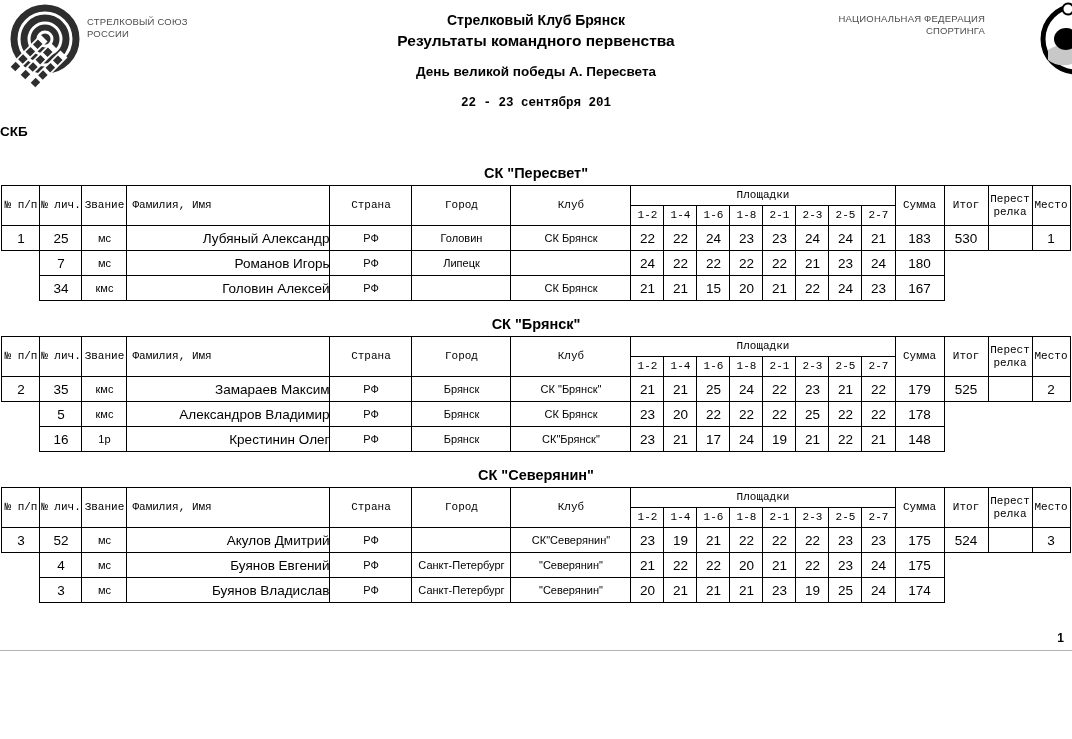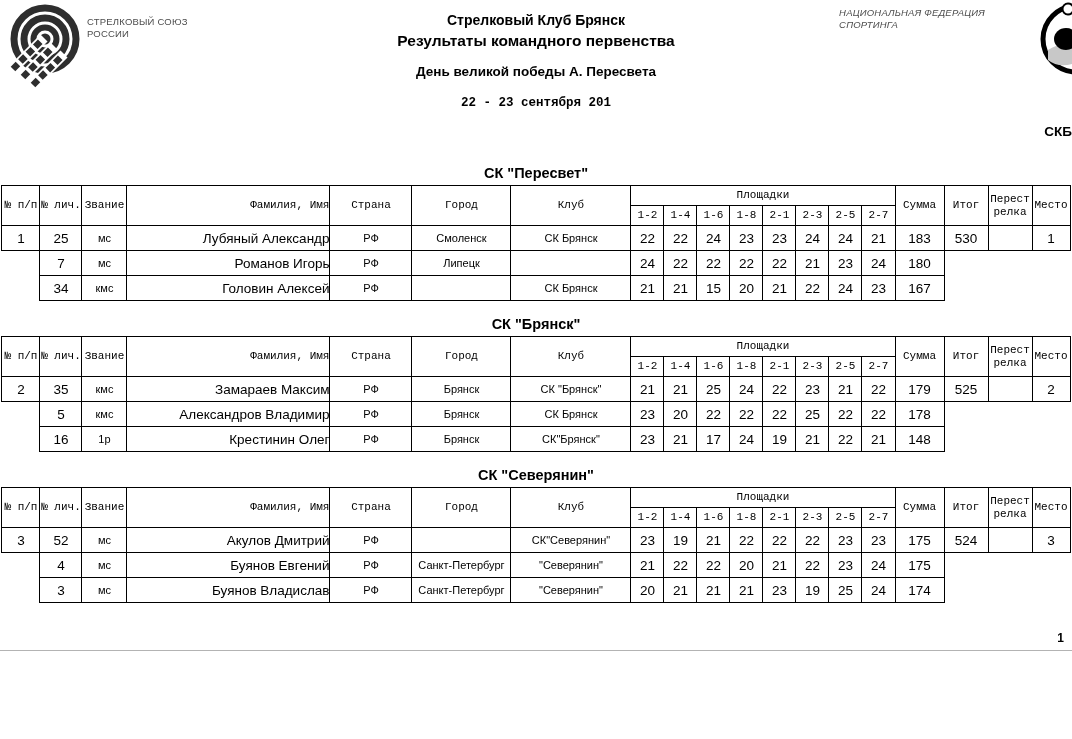--- a/index.html
+++ b/index.html
@@ -14,52 +14,52 @@
     overflow: hidden;
     border-bottom: 1px solid #b3b3b3;
   }
   
   .logo-left { position: absolute; left: 6px; top: 4px; width: 78px; height: 84px; }
   .org-left {
     position: absolute; left: 87px; top: 16px;
     font-size: 9.5px; line-height: 1.25; color: #4d4d4d; letter-spacing: .2px;
   }
   .org-right {
-    position: absolute; right: 87px; top: 7px; text-align: left;
-    font-size: 9.5px; line-height: 1.25; color: #4d4d4d; letter-spacing: .2px; font-style: italic;
+    position: absolute; right: 87px; top: 13px; text-align: right;
+    font-size: 9.5px; line-height: 1.25; color: #4d4d4d; letter-spacing: .2px;
   }
   .logo-right { position: absolute; right: 0; top: 2px; width: 34px; height: 78px; }
 
   .doc-title    { text-align: center; margin-top: 12px; font-size: 14px;   font-weight: bold; }
   .doc-subtitle { text-align: center; margin-top: 4px; font-size: 15.5px; font-weight: bold; }
   .doc-category { text-align: center; margin-top: 15px; font-size: 13px; }
   .doc-event    { text-align: center; margin-top: 14px; font-size: 13.5px; font-weight: bold; }
   .doc-dates    { text-align: center; margin-top: 17px; font-size: 12.5px; font-weight: bold; font-family: Liberation Mono, monospace; }
-  .doc-venue    { text-align: right; margin-top: 14px; font-size: 13.5px; font-weight: bold; }
+  .doc-venue    { text-align: left; margin-top: 14px; font-size: 13.5px; font-weight: bold; }
 
   
   .team-title { text-align: center; font-size: 14.5px; font-weight: bold; margin-top: 15px; }
   #teams .team-section:first-child .team-title { margin-top: 26px; }
   .results-table {
     border-collapse: collapse;
     table-layout: fixed;
     width: 1068px;
     margin: 4px auto 0 auto;
   }
   .results-table th, .results-table td {
     border: 1px solid #000;
     font-weight: normal;
     text-align: center;
     vertical-align: middle;
     padding: 0;
     overflow: hidden;
     white-space: normal;
   }
   .results-table th { font-size: 11px; line-height: 1.15; font-family: Liberation Mono, monospace; }
-  .results-table th.name-hdr { text-align: right; padding-left: 5px; }
+  .results-table th.name-hdr { text-align: left; padding-left: 5px; }
   .results-table th.station, .results-table th.group { height: 20px; }
   .results-table td { height: 25px; }
   td.big   { font-size: 13.5px; }
   td.small { font-size: 11px; }
   td.name-cell { font-size: 13.5px; text-align: right; padding-left: 5px; }
   td.ghost { border: none; }
 
   .page-number { position: absolute; right: 8px; bottom: 5px; font-size: 12px; font-weight: bold; }
 </style>
 </head>
@@ -164,21 +164,21 @@
               <th class="station">2-7</th>
             </tr>
           </thead>
           <tbody>
             <tr>
               <td class="big">1</td>
               <td class="big">25</td>
               <td class="small">мс</td>
               <td class="name-cell">Лубяный Александр</td>
               <td class="small">РФ</td>
-              <td class="small">Смоленск</td>
+              <td class="small">Головин</td>
               <td class="small">СК Брянск</td>
               <td class="big">22</td>
               <td class="big">22</td>
               <td class="big">24</td>
               <td class="big">23</td>
               <td class="big">23</td>
               <td class="big">24</td>
               <td class="big">24</td>
               <td class="big">21</td>
               <td class="big">183</td>

